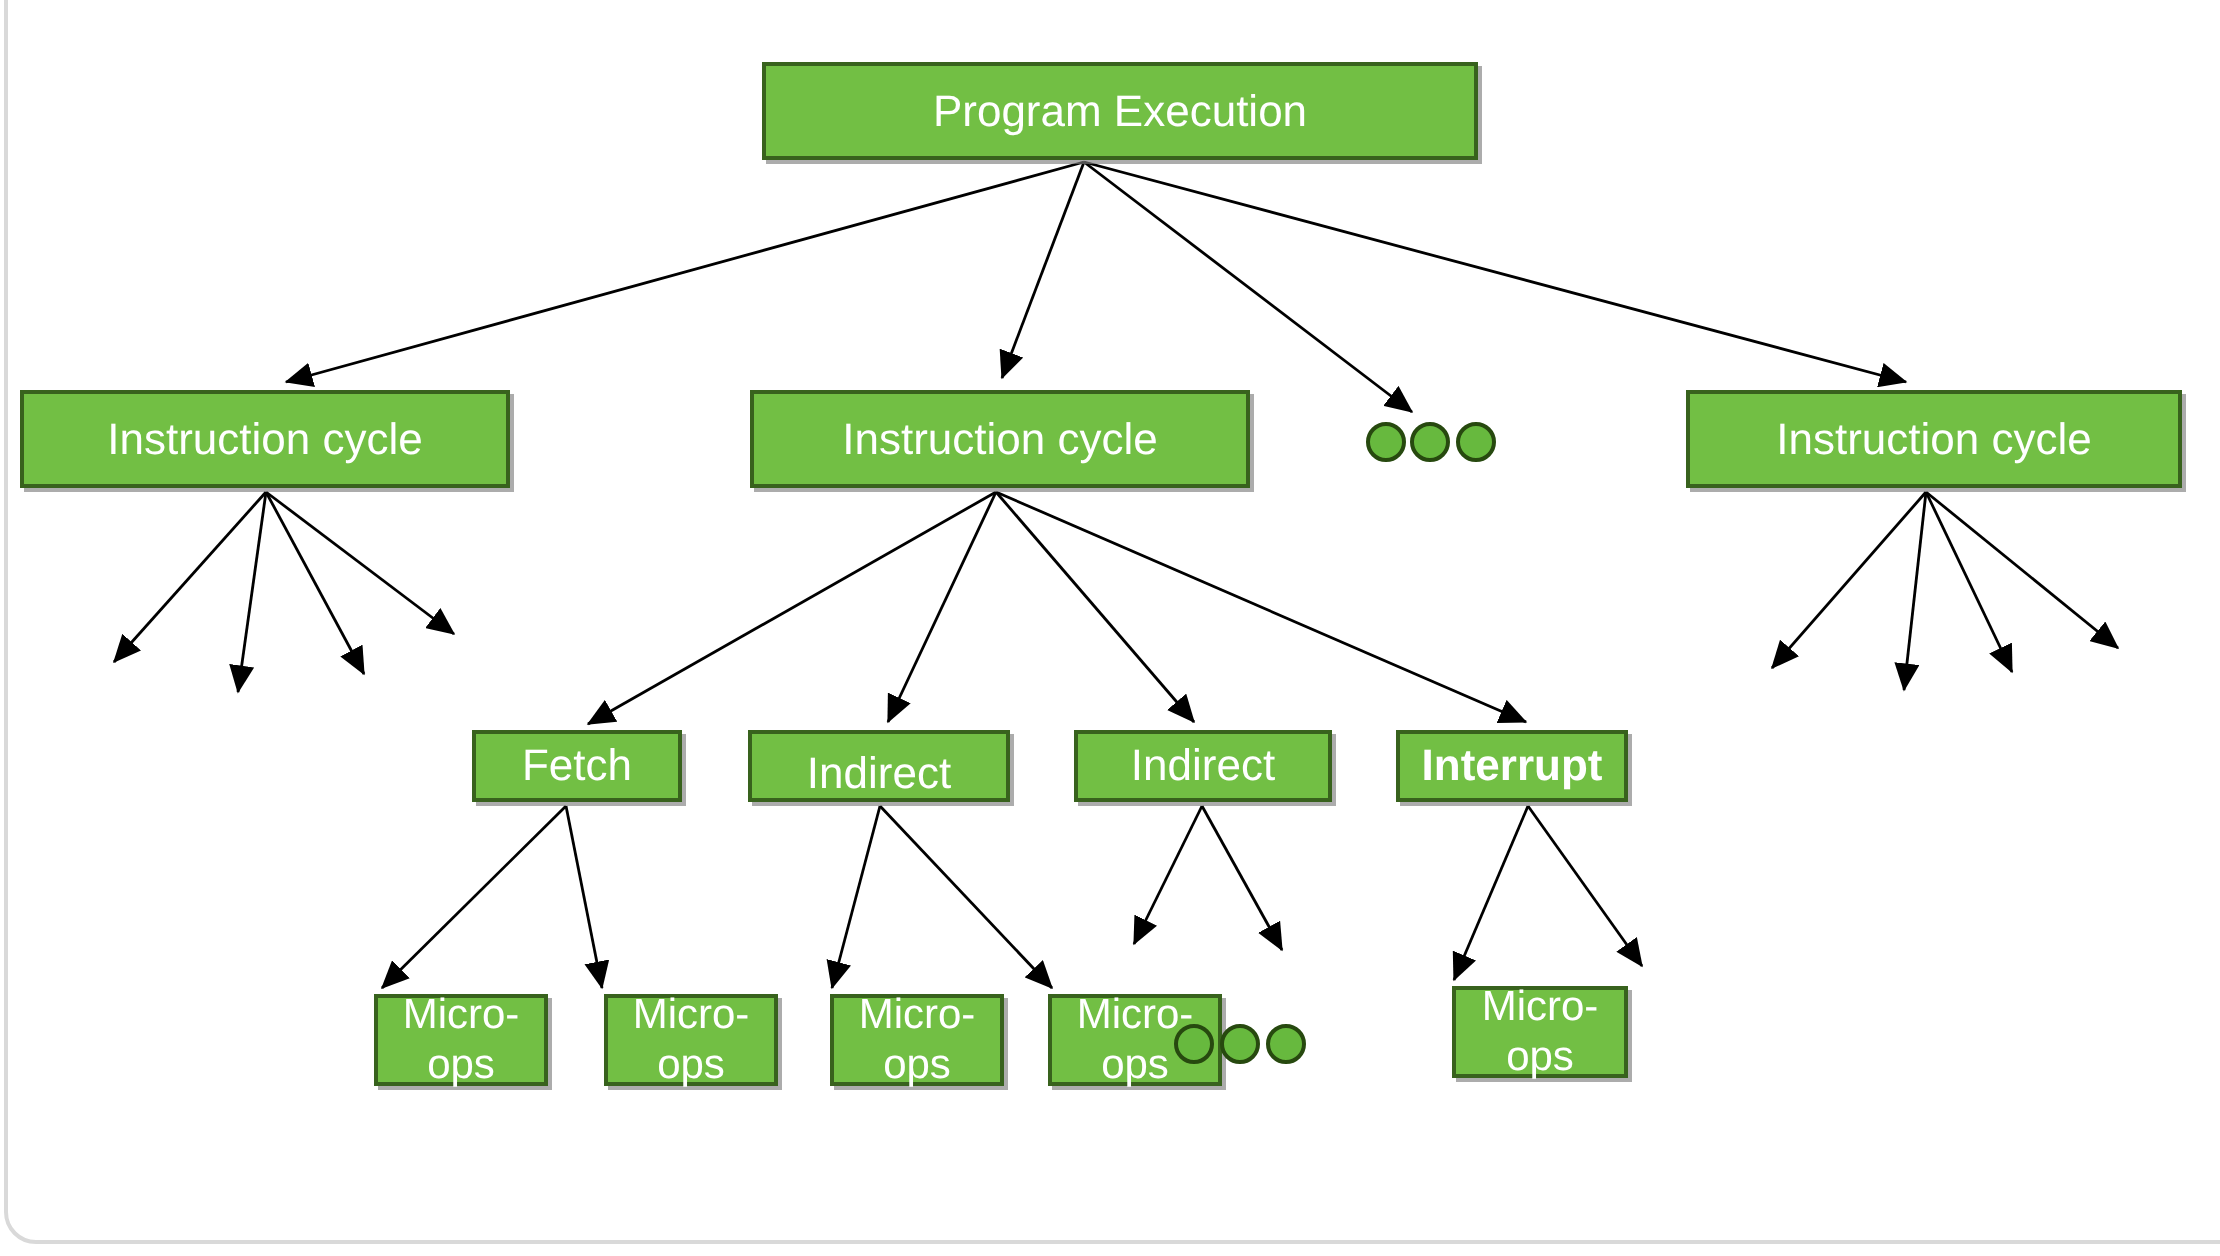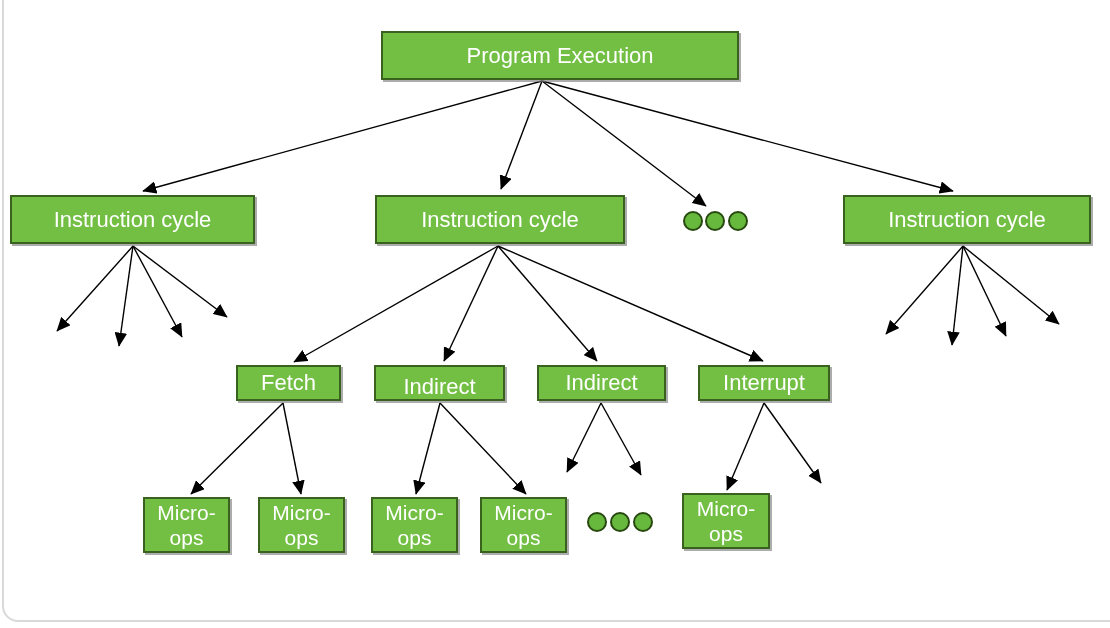--- a/index.html
+++ b/index.html
@@ -37,22 +37,22 @@
     line-height: 24px;
   }
   .pe  { left: 381px; top: 31px;  width: 358px; height: 49px; }
   .ic1 { left: 10px;  top: 195px; width: 245px; height: 49px; }
   .ic2 { left: 375px; top: 195px; width: 250px; height: 49px; }
   .ic3 { left: 843px; top: 195px; width: 248px; height: 49px; }
   .phase { height: 36px; font-size: 22px; }
   .ph1 { left: 217px; top: 365px; width: 105px; margin-left: 19px; }
   .ph2 { left: 374px; top: 365px; width: 131px; justify-content: flex-end; }
   .ph3 { left: 537px; top: 365px; width: 129px; }
-  .ph4 { left: 698px; top: 365px; width: 132px; }
-  .mo  { width: 87px; height: 56px; font-size: 21px; line-height: 25px; }
+  .ph4 { left: 698px; top: 365px; width: 116px; font-weight: bold; }
+  .mo  { width: 87px; height: 46px; font-size: 21px; line-height: 25px; margin-left: 44px; }
   .mo1 { left: 143px; top: 497px; }
   .mo2 { left: 258px; top: 497px; }
   .mo3 { left: 371px; top: 497px; }
   .mo4 { left: 480px; top: 497px; }
   .mo5 { left: 682px; top: 493px; width: 88px; }
   .dot {
     position: absolute;
     width: 16px; height: 16px;
     border-radius: 50%;
     background: #67b93e;

